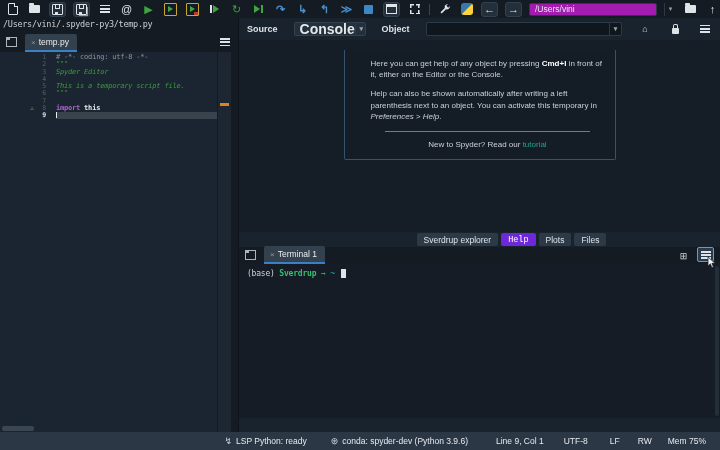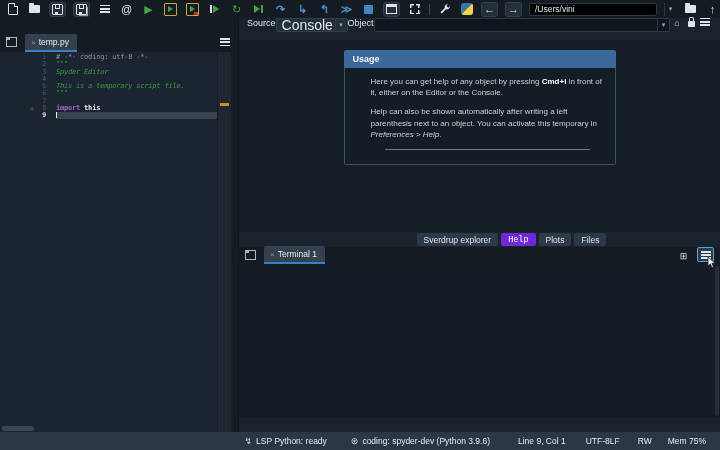--- a/index.html
+++ b/index.html
@@ -41,21 +41,21 @@
   .ic-runcell{width:11px;height:11px;border:1px solid #caa53a;border-radius:1px;display:flex;align-items:center;justify-content:center;position:relative;}
   .ic-runcell::after{content:"";border-left:5px solid #3fa63f;border-top:3px solid transparent;border-bottom:3px solid transparent;}
   .ic-runcell.adv::before{content:"";position:absolute;right:0;bottom:0;width:4px;height:3px;background:#c0392b;}
   .ic-runsel{display:flex;align-items:center;}
   .ic-runsel::before{content:"";width:2px;height:8px;background:#dfe4e8;margin-right:1px;}
   .ic-runsel::after{content:"";border-left:6px solid #3fa63f;border-top:4px solid transparent;border-bottom:4px solid transparent;}
   .ic-runto{display:flex;align-items:center;}
   .ic-runto::before{content:"";border-left:6px solid #3fa63f;border-top:4px solid transparent;border-bottom:4px solid transparent;}
   .ic-runto::after{content:"";width:2px;height:8px;background:#3fa63f;margin-left:1px;}
   .tb-sep{width:1px;height:11px;background:#39454f;flex:0 0 auto;}
-  .path-field{height:13px;width:150px;background:#000000;border:1px solid #2c3947;border-radius:2px;
+  .path-field{height:13px;width:150px;background:#a21caf;border:1px solid #2c3947;border-radius:2px;
     display:flex;align-items:center;padding:0 5px;box-sizing:border-box;}
   .path-field .txt{font-size:8.5px;color:#e3e7ea;}
   .combo-arrow{width:11px;height:13px;display:flex;align-items:center;justify-content:center;
     font-size:7px;color:#93a0aa;border-left:1px solid #2c3947;flex:0 0 auto;}
   .ic-lock{width:7px;height:6px;background:#dfe4e8;border-radius:1px;position:relative;margin-top:3px;}
   .ic-lock::before{content:"";position:absolute;top:-4px;left:1px;width:3px;height:3px;border:1px solid #dfe4e8;border-bottom:none;border-radius:2px 2px 0 0;}
   .ic-burger{width:10px;height:8px;background:repeating-linear-gradient(#dfe4e8 0 1.5px,transparent 1.5px 3.25px);}
   .ic-panes{width:9px;height:8px;border:1px solid #aeb6bd;position:relative;}
   .ic-panes::after{content:"";position:absolute;top:0;left:0;width:3px;height:2px;background:#aeb6bd;}
 
@@ -84,22 +84,22 @@
   .crow.current .ccode{background:#39434d;}
   .caret{display:inline-block;width:1px;height:6px;background:#e8ecef;vertical-align:middle;}
   .tok.comment{color:#8c949c;}
   .tok.string{color:#3c9b3c;font-style:italic;}
   .tok.keyword{color:#a964c7;font-weight:bold;}
   .tok.normal{color:#e8eaed;font-weight:bold;}
   .hscroll{position:absolute;left:2px;bottom:1px;width:32px;height:5px;background:#3a4652;border-radius:2px;}
 
   
   .right-pane{position:absolute;left:238px;top:18px;width:482px;height:414px;background:#19232d;border-left:1px solid #0d141c;box-sizing:border-box;}
-  .help-header{position:absolute;left:0;top:0;width:100%;height:22px;display:flex;align-items:flex-start;gap:0;
-    padding:0 8px;box-sizing:border-box;}
+  .help-header{position:absolute;left:0;top:0;width:100%;height:22px;display:flex;align-items:center;gap:16px;
+    padding:0 8px;box-sizing:border-box;font-weight:bold;}
   .lbl{font-size:9px;color:#dfe3e7;}
   .mini-combo{height:14px;width:72px;background:#232f3a;border:1px solid #33414e;border-radius:2px;
     display:flex;align-items:center;box-sizing:border-box;}
   .mini-combo .txt{flex:1;font-size:14px;color:#e3e7ea;padding-left:5px;}
   .obj-combo{height:14px;flex:1;background:#10161d;border:1px solid #2c3947;border-radius:2px;
     display:flex;align-items:center;box-sizing:border-box;}
   .obj-combo .txt{flex:1;font-size:8.5px;color:#c9ced4;padding-left:5px;}
   .hh-ic{width:14px;display:flex;align-items:center;justify-content:center;font-size:9px;color:#dfe4e8;}
   .help-content{position:absolute;left:0;top:22px;width:100%;height:192px;background:#151d27;overflow:hidden;}
   .usage-card{width:272px;margin:10px auto 0 auto;}
@@ -203,20 +203,23 @@
     <span class="txt">/Users/vini</span>
   </span>
   <span class="combo-arrow">▾</span>
   <span class="tbi">
       <span class="ic-folder"></span>
     </span>
   <span class="tbi">↑</span>
 </div>
 
 <div class="left-pane">
+  <div class="path-row">
+    <span class="txt">/Users/vini/.spyder-py3/temp.py</span>
+  </div>
   <div class="ed-tabbar">
     <span class="ic-panes"></span>
     <span class="tab">
       <span class="x">×</span>
       <span>temp.py</span>
     </span>
     <span class="spacer"></span>
     <span class="ic-burger"></span>
   </div>
   <div class="editor">
@@ -284,25 +287,27 @@
     <span class="hh-ic">
         <span class="ic-lock"></span>
       </span>
     <span class="hh-ic">
         <span class="ic-burger"></span>
       </span>
   </div>
 
   <div class="help-content">
     <div class="usage-card">
-      <div class="usage-head">Usage</div>
       <div class="usage-body">
         <p><span>Here you can get help of any object by pressing </span><b>Cmd+I</b><span> in front of it, either on the Editor or the Console.</span></p>
         <p><span>Help can also be shown automatically after writing a left parenthesis next to an object. You can activate this temporary in </span><span class="em">Preferences &gt; Help</span><span>.</span></p>
         <hr class="usage-hr">
+        <div class="usage-foot">
+          <span>New to Spyder? Read our </span><a href="#">tutorial</a>
+        </div>
       </div>
     </div>
   </div>
 
   <div class="tabs-row help-tabs">
     <span class="ptab">Sverdrup explorer</span>
     <span class="ptab sel">Help</span>
     <span class="ptab">Plots</span>
     <span class="ptab">Files</span>
   </div>
@@ -319,40 +324,50 @@
       <span class="tbtn hover">
           <span class="ic-burger"></span>
         </span>
       <span class="mouse-cursor">
         <svg width="9" height="13" viewBox="0 0 9 13">
             <path d="M1 1 L1 10 L3.4 7.8 L4.8 11.6 L6.4 11 L5 7.3 L8 7.1 Z" fill="#f2f4f6" stroke="#20262c" stroke-width="0.8"></path>
           </svg>
       </span>
     </div>
     <div class="term-body">
+      <div class="term-line">
+        <span class="t-env">(base)</span>
+        <span> </span>
+        <span class="t-host">Sverdrup</span>
+        <span> </span>
+        <span class="t-arrow">→</span>
+        <span>  </span>
+        <span class="t-cwd">~</span>
+        <span class="t-cursor"></span>
+      </div>
       <div class="term-scroll"></div>
     </div>
   </div>
 
 </div>
 
 <div class="statusbar">
   <span class="sp"></span>
   <span class="sitem" style="margin-right:24px;">
     <span class="sico">↯</span>
     <span>LSP Python: ready</span>
   </span>
   <span class="sitem" style="margin-right:28px;">
     <span class="sico">⊛</span>
-    <span>coding: spyder-dev (Python 3.9.6)</span>
+    <span>conda: spyder-dev (Python 3.9.6)</span>
   </span>
   <span class="sitem" style="margin-right:20px;">
     <span>Line 9, Col 1</span>
   </span>
-  <span class="sitem" style="">
+  <span class="sitem" style="margin-right:22px;">
     <span>UTF-8</span>
   </span>
   <span class="sitem" style="margin-right:18px;">
     <span>LF</span>
   </span>
   <span class="sitem" style="margin-right:16px;">
     <span>RW</span>
   </span>
   <span class="sitem">
     <span>Mem 75%</span>

